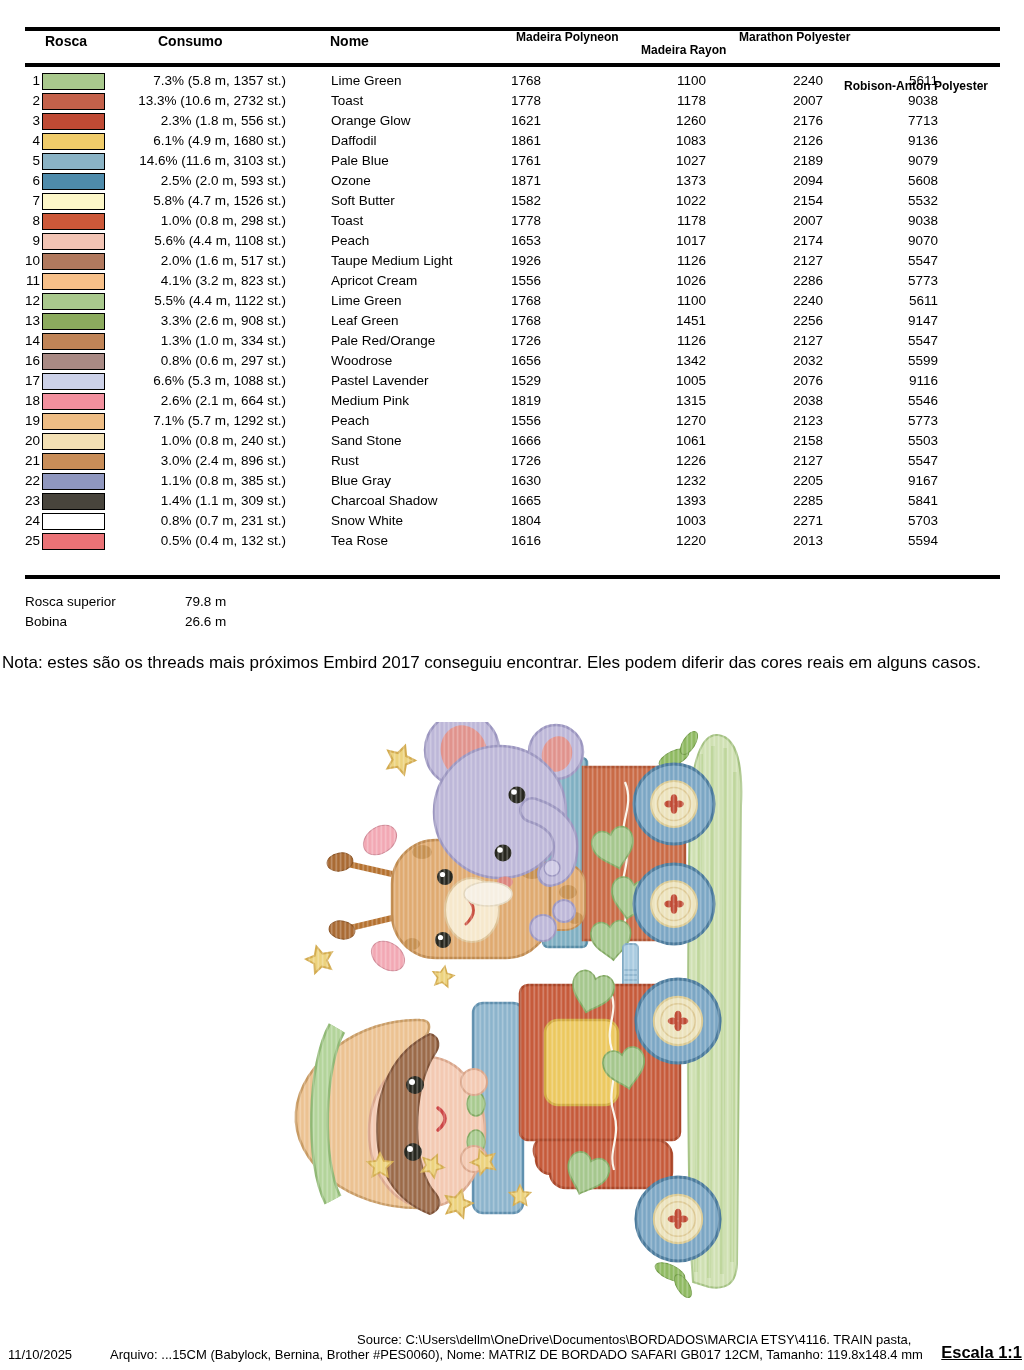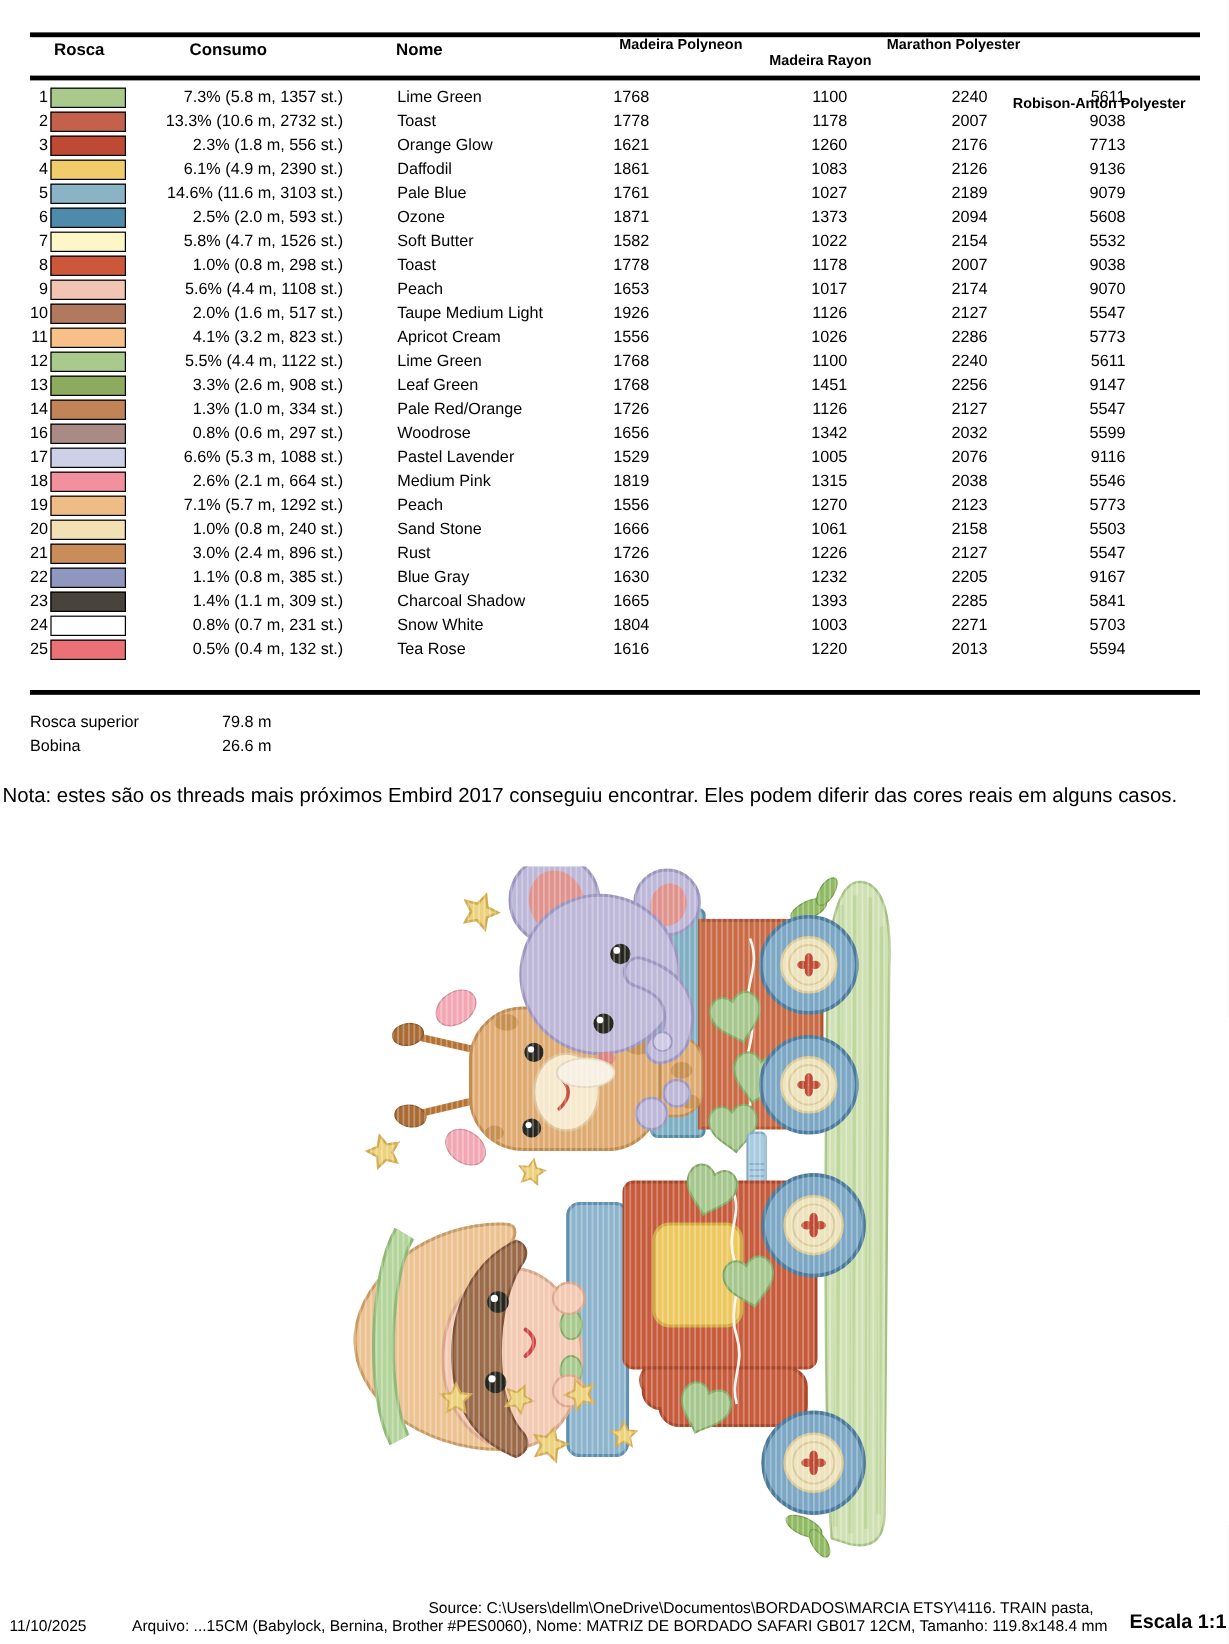--- a/index.html
+++ b/index.html
@@ -71,21 +71,21 @@
         <div class="c-nome">Orange Glow</div>
         <div class="c-n1">1621</div>
         <div class="c-n2">1260</div>
         <div class="c-n3">2176</div>
         <div class="c-n4">7713</div>
       </div>
 
       <div class="trow">
         <div class="c-num">4</div>
         <div class="c-swatch" style="background-color: rgb(240, 204, 106);"></div>
-        <div class="c-consumo">6.1% (4.9 m, 2390 st.)</div>
+        <div class="c-consumo">6.1% (4.9 m, 1680 st.)</div>
         <div class="c-nome">Daffodil</div>
         <div class="c-n1">1861</div>
         <div class="c-n2">1083</div>
         <div class="c-n3">2126</div>
         <div class="c-n4">9136</div>
       </div>
 
       <div class="trow">
         <div class="c-num">5</div>
         <div class="c-swatch" style="background-color: rgb(138, 179, 197);"></div>
@@ -461,15 +461,15 @@
       <use href="#star" transform="translate(178,482) rotate(15) scale(1.45)"></use>
       <use href="#star" transform="translate(240,474) scale(1.1)"></use>
     </g>
 
     <rect x="0" y="0" width="480" height="580" fill="url(#st)"></rect>
   </svg>
 
   <div class="foot" style="left:357px;top:1332px;">Source: C:\Users\dellm\OneDrive\Documentos\BORDADOS\MARCIA ETSY\4116. TRAIN pasta,</div>
   <div class="foot" style="left:8px;top:1347px;">11/10/2025</div>
   <div class="foot" style="left:110px;top:1347px;">Arquivo: ...15CM (Babylock, Bernina, Brother #PES0060), Nome: MATRIZ DE BORDADO SAFARI GB017 12CM, Tamanho: 119.8x148.4 mm</div>
-  <div class="escala" style="top:1343px;">Escala 1:1</div>
+  <div class="escala" style="top:1343px;text-decoration:underline;">Escala 1:1</div>
 
 </div>
 
 </body></html>

